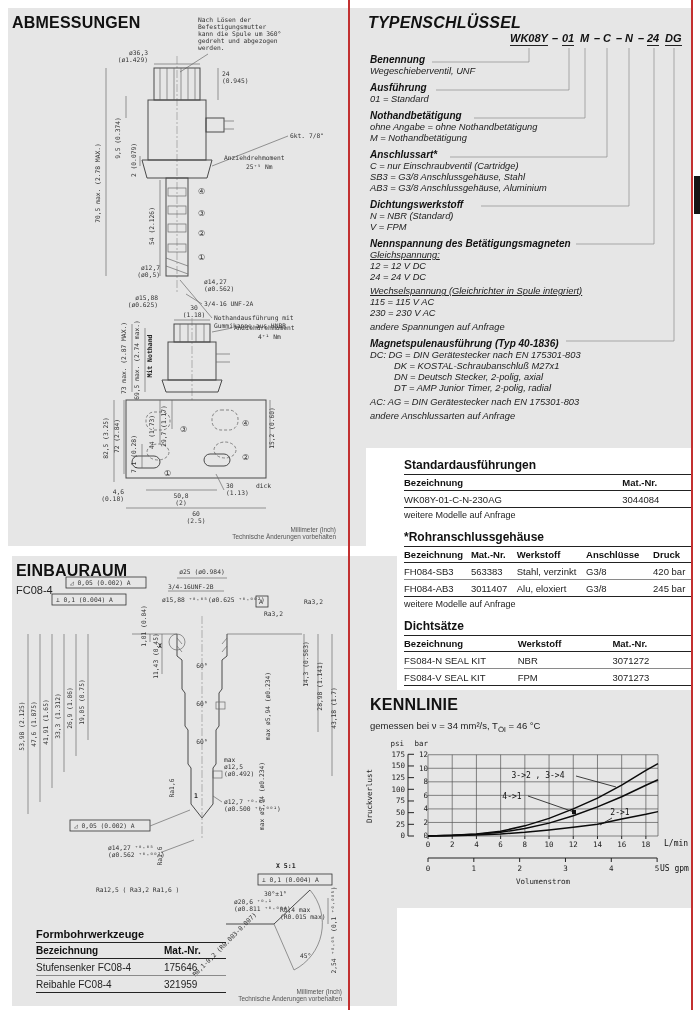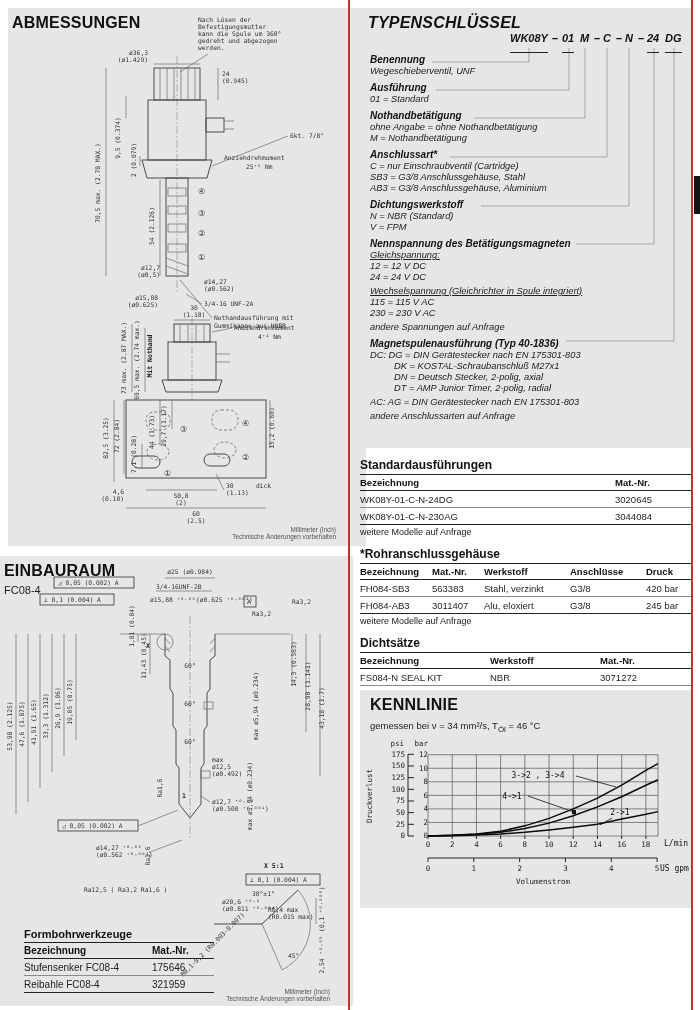--- a/index.html
+++ b/index.html
@@ -18,32 +18,32 @@
   .mid{text-anchor:middle}.end{text-anchor:end}
   .out{stroke:#4a4a4a;stroke-width:1;fill:none;}
   .thin{stroke:#6a6a6a;stroke-width:.7;fill:none;}
   .dash{stroke:#5a5a5a;stroke-width:.7;fill:none;stroke-dasharray:3 2;}
   .cl{stroke:#8a8a8a;stroke-width:.6;fill:none;stroke-dasharray:8 2 2 2;}
   .fr{stroke:#333;stroke-width:.8;fill:none;}
   .foot{font:6.4px "Liberation Sans",sans-serif;fill:#555;}
 
   
   .cpart{position:absolute;top:24px;font-size:11px;font-weight:bold;color:#111;}
-  .u2{border-bottom:1.6px solid #222;padding-bottom:8px;}
+  .u2{border-bottom:1.6px solid #222;padding-bottom:1px;}
   #typ-secs{position:absolute;left:10px;top:46px;right:6px;}
   .sec{margin-bottom:5px;}
   .sec h3{font-size:10px;font-weight:bold;margin:0 0 1px 0;color:#111;}
   .sec .bl{font-size:9.3px;line-height:11px;color:#222;}
   .sec .ind{padding-left:24px;}
   .sec .usp{text-decoration:underline;}
   .sec .gap{margin-top:3px;}
 
   
   #tables{position:absolute;left:360px;top:458px;width:331px;}
-  .tblk{margin-bottom:10px;}
+  .tblk{margin-bottom:10px;margin-left:44px;}
   .tbl-title{font-size:12px;font-weight:bold;border-bottom:1.5px solid #222;padding-bottom:2px;color:#111;}
   table{width:100%;border-collapse:collapse;}
   th{font-size:9.5px;text-align:left;border-bottom:1.5px solid #222;padding:2px 0;color:#111;}
   td{font-size:9.5px;border-bottom:1px solid #8a8a8a;padding:2.5px 0;color:#222;}
   tr:last-child td{border-bottom:1.5px solid #222;}
   .tnote{font-size:9px;margin-top:2px;color:#222;}
 
   
   .toolbox{position:absolute;left:24px;top:372px;width:190px;}
   .toolbox .tbl-title{font-size:11px;}
@@ -189,21 +189,21 @@
         <text class="dt" x="248" y="480">dick</text>
         <line class="thin" x1="216" y1="482" x2="208" y2="466"></line>
       </g>
       <g>
         <text class="foot end" x="328" y="524">Millimeter (Inch)</text>
         <text class="foot end" x="328" y="531">Technische Änderungen vorbehalten</text>
       </g>
     </svg>
   </section>
 
-  <section class="panel" style="left:0;top:556px;width:353px;height:450px;">
+  <section class="panel" style="left:12px;top:556px;width:353px;height:450px;padding-left:32px;">
     <h1 class="sect-title" style="left:4px;top:6px;">EINBAURAUM</h1>
     <div class="sub-title" style="left:4px;top:28px;">FC08-4</div>
     <svg width="336" height="450" style="position:absolute;left:0;top:0;">
       <g>
         <text class="dt mid" x="190" y="18">ø25 (ø0.984)</text>
         <line class="thin" x1="165" y1="22" x2="215" y2="22"></line>
         <text class="dt" x="156" y="33">3/4-16UNF-2B</text>
         <line class="thin" x1="156" y1="35" x2="212" y2="35"></line>
         <text class="dt" x="150" y="46">ø15,88 ⁺⁰·⁰⁵</text>
         <text class="dt" x="196" y="46">(ø0.625 ⁺⁰·⁰⁰²)</text>
@@ -407,24 +407,20 @@
       <div class="tbl-title">Standardausführungen</div>
       <table>
         <colgroup>
             <col style="width:255px">
             <col style="width:76px">
           </colgroup>
         <tbody>
             <tr>
           <th>Bezeichnung</th>
           <th>Mat.-Nr.</th>
-        </tr>
-        <tr>
-          <td>WK08Y-01-C-N-24DG</td>
-          <td>3020645</td>
         </tr>
         <tr>
           <td>WK08Y-01-C-N-230AG</td>
           <td>3044084</td>
         </tr>
       </tbody>
         </table>
       <div class="tnote">weitere Modelle auf Anfrage</div>
     </div>
     <div class="tblk">

